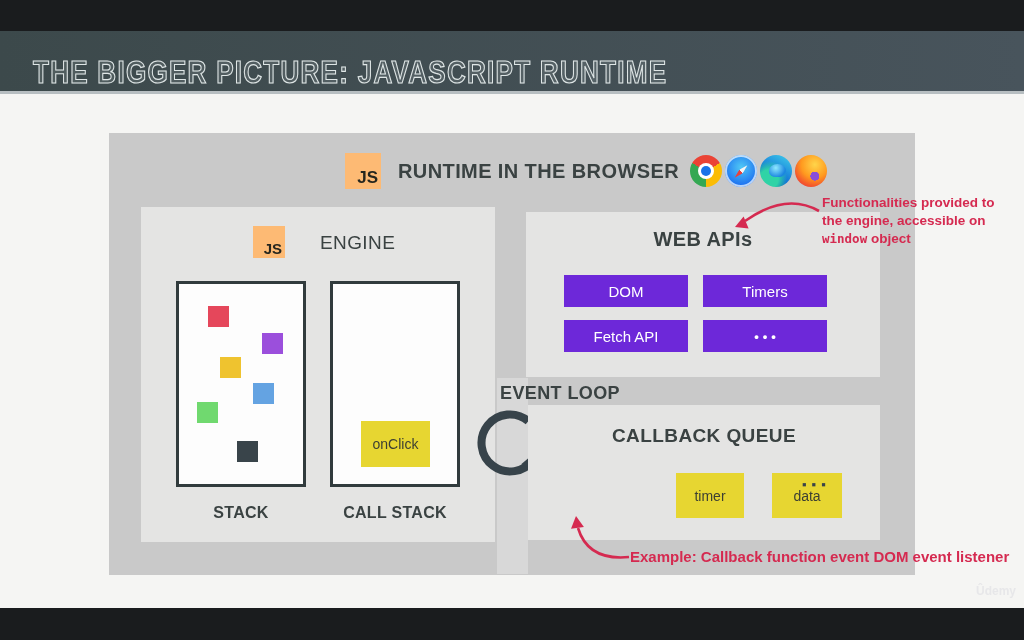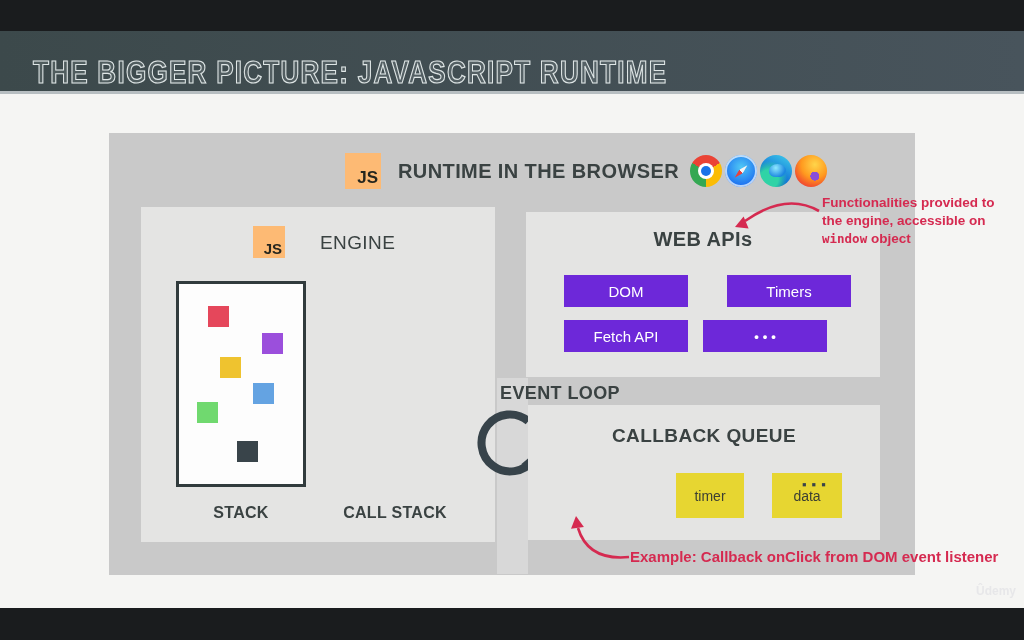--- a/index.html
+++ b/index.html
@@ -55,21 +55,21 @@
   .frame{position:absolute;left:28px;top:137px;width:69px;height:46px;background:#e7d631;
          display:flex;align-items:center;justify-content:center;font-size:14px;color:#3c3f33;}
   .boxlabel{position:absolute;top:297px;width:130px;text-align:center;font-size:16px;font-weight:700;color:#3a4242;letter-spacing:.3px;}
   .heap-label{left:35px;}
   .stack-label{left:189px;}
   .panel.webapis{left:417px;top:79px;width:354px;height:165px;}
   .panel-title{position:absolute;left:0;top:16px;width:100%;text-align:center;font-size:20px;font-weight:700;color:#3a4242;letter-spacing:.4px;}
   .btn{position:absolute;width:124px;height:32px;background:#6d28d9;color:#fff;font-size:15px;
        display:flex;align-items:center;justify-content:center;}
   .btn.b1{left:38px;top:63px;}
-  .btn.b2{left:177px;top:63px;margin-left:24px;}
+  .btn.b2{left:177px;top:63px;}
   .btn.b3{left:38px;top:108px;}
   .btn.b4{left:177px;top:108px;font-size:13px;letter-spacing:4px;font-weight:700;padding-left:4px;box-sizing:border-box;}
   .el-label{position:absolute;left:391px;top:250px;font-size:18px;font-weight:700;color:#3a4242;letter-spacing:.4px;white-space:nowrap;}
   .loop-icon{position:absolute;left:363px;top:272px;width:76px;height:76px;}
   .panel.cbq{left:419px;top:272px;width:352px;height:135px;}
   .cbq .panel-title{top:20px;font-size:19px;}
   .qitem{position:absolute;top:68px;width:68px;height:45px;background:#e7d631;
          display:flex;align-items:center;justify-content:center;font-size:14px;color:#3c3f33;margin-left:36px;}
   .qitem.q1{left:112px;}
   .qitem.q2{left:208px;width:70px;}
@@ -115,20 +115,23 @@
 
       <div class="whitebox heap">
         <div class="sq sq1"></div>
         <div class="sq sq2"></div>
         <div class="sq sq3"></div>
         <div class="sq sq4"></div>
         <div class="sq sq5"></div>
         <div class="sq sq6"></div>
       </div>
 
+      <div class="whitebox stack">
+        <div class="frame">onClick</div>
+      </div>
 
       <div class="boxlabel heap-label">STACK</div>
       <div class="boxlabel stack-label">CALL STACK</div>
     </div>
 
     <div class="panel webapis">
       <div class="panel-title">WEB APIs</div>
       <div class="btn b1">DOM</div>
       <div class="btn b2">Timers</div>
       <div class="btn b3">Fetch API</div>
@@ -149,21 +152,21 @@
       <div class="qdots">▪▪▪</div>
     </div>
   </div>
 
   <div class="note top-note">
     <div>Functionalities provided to</div>
     <div>the engine, accessible on</div>
     <div><span class="mono">window</span><span> object</span></div>
   </div>
 
-  <div class="note bottom-note">Example: Callback onClick from DOM event listener</div>
+  <div class="note bottom-note">Example: Callback function event DOM event listener</div>
 
   <svg class="overlay" viewBox="0 0 1024 640">
     <path d="M 819 211 Q 786 192 745 221" fill="none" stroke="#d52a50" stroke-width="2.6"></path>
     <polygon points="735,227 743.6,216.4 748.6,228.4" fill="#d52a50"></polygon>
     <path d="M 629 557 Q 588 561 578 528" fill="none" stroke="#d52a50" stroke-width="2.6"></path>
     <polygon points="576,516 583.9,527.1 571,528.7" fill="#d52a50"></polygon>
   </svg>
 
   <div class="watermark">Ûdemy</div>
 

